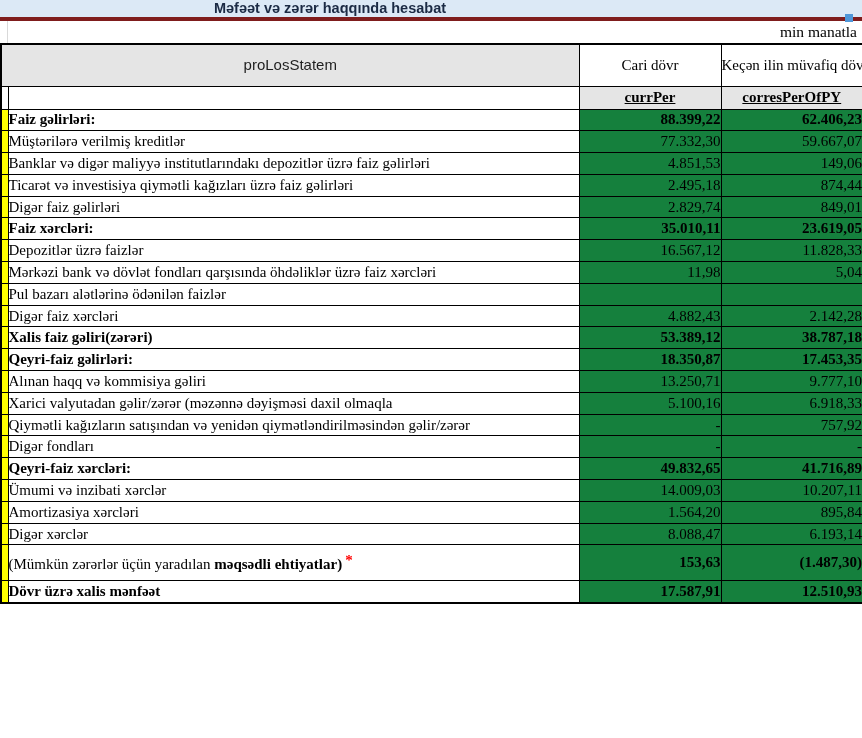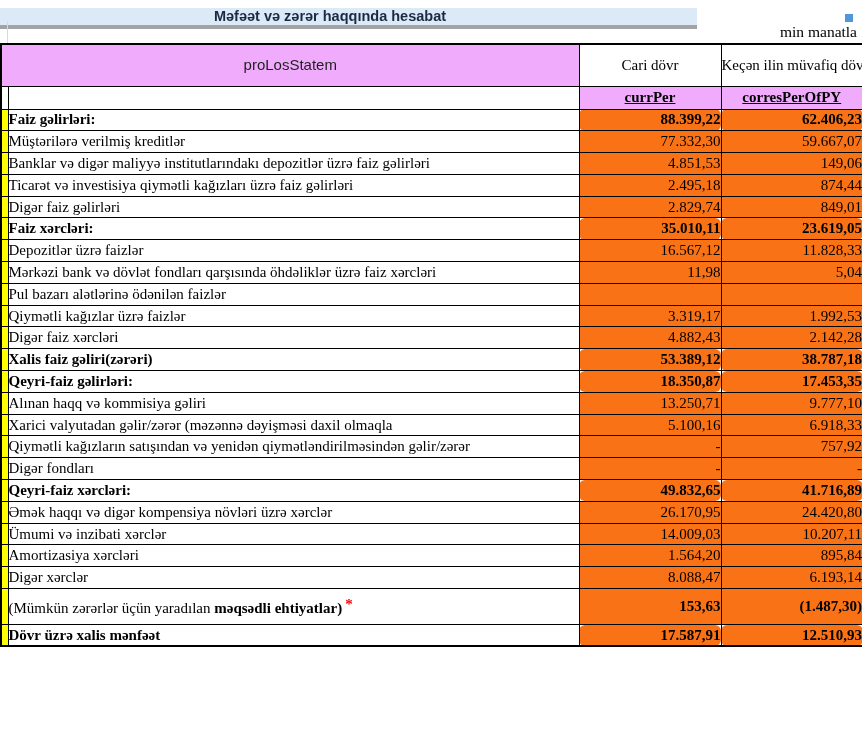--- a/index.html
+++ b/index.html
@@ -1,45 +1,45 @@
 <!DOCTYPE html>
 <html><head>
 <meta charset="utf-8">
 <style>
   html,body{margin:0;padding:0;background:#fff;}
   body{width:862px;height:738px;position:relative;font-family:"Liberation Serif","DejaVu Serif",serif;color:#000;}
 
   
-  .titlebar{position:absolute;left:0;top:8px;width:697px;height:17px;background:#dce9f6;border-bottom:4px solid #a3a3a3;}
+  .titlebar{position:absolute;left:0;top:0;width:862px;height:17px;background:#dce9f6;border-bottom:4px solid #7f1d1d;}
   .titlebar .ttl{display:block;width:660px;text-align:center;font-family:"Liberation Sans","DejaVu Sans",sans-serif;font-weight:bold;font-size:14.5px;line-height:17px;color:#1b2a44;}
   .handle{position:absolute;left:845px;top:14px;width:8px;height:8px;background:#4f97d9;}
 
   
   .noterow{position:absolute;left:0;top:21px;width:862px;height:40px;font-family:Liberation Serif, serif;}
   .noterow .note{position:absolute;right:5px;top:2px;font-size:15.5px;}
   .ghostline{position:absolute;left:7px;top:21px;width:1px;height:22px;background:#d9d9d9;}
 
   
   table.stmt{position:absolute;left:0;top:43px;border-collapse:collapse;table-layout:fixed;width:862px;border:2px solid #000;}
   table.stmt td{border:1px solid #000;overflow:hidden;white-space:nowrap;padding:0;font-size:15px;vertical-align:middle;}
   tr.h1{height:42px;}
   tr.h2{height:23px;text-decoration:underline;}
   tr.r{height:21.8px;}
   tr.tall{height:36px;}
-  td.ylw{background:#f0abfc;}
+  td.ylw{background:#e5e5e5;}
   td.mark{background:#ffff00;}
-  td.grn{background:#f97316;}
+  td.grn{background:#15803d;}
   td.lbl{background:#fff;padding-left:4px;text-align:left;}
   td.val{text-align:right;padding-right:7px;}
   td.ctr{text-align:center;}
   .prolos{font-family:"Liberation Sans","DejaVu Sans",sans-serif;font-size:15px;color:#1f1f1f;}
   .colhead{font-size:15.5px;line-height:1.1;}
   td.wrapok{white-space:normal;}
   .code{font-weight:bold;font-size:15.5px;}
-  tr.b td.lbl,tr.b td.val{font-weight:bold;border-radius:6px;}
+  tr.b td.lbl,tr.b td.val{font-weight:bold;}
   tr.lb td.lbl{font-weight:bold;}
   tr.vb td.val{font-weight:bold;}
   .bb{font-weight:bold;}
   sup.ast{color:#ff0000;font-weight:bold;font-size:15px;vertical-align:4px;padding-left:3px;}
 </style>
 </head>
 <body>
 
 <div class="titlebar">
   <span class="ttl">Məfəət və zərər haqqında hesabat</span>
@@ -119,26 +119,20 @@
     <td class="grn val">5,04</td>
   </tr>
   <tr class="r">
     <td class="mark"></td>
     <td class="lbl">Pul bazarı alətlərinə ödənilən faizlər</td>
     <td class="grn val"></td>
     <td class="grn val"></td>
   </tr>
   <tr class="r">
     <td class="mark"></td>
-    <td class="lbl">Qiymətli kağızlar üzrə faizlər</td>
-    <td class="grn val">3.319,17</td>
-    <td class="grn val">1.992,53</td>
-  </tr>
-  <tr class="r">
-    <td class="mark"></td>
     <td class="lbl">Digər faiz xərcləri</td>
     <td class="grn val">4.882,43</td>
     <td class="grn val">2.142,28</td>
   </tr>
   <tr class="r b">
     <td class="mark"></td>
     <td class="lbl">Xalis faiz gəliri(zərəri)</td>
     <td class="grn val">53.389,12</td>
     <td class="grn val">38.787,18</td>
   </tr>
@@ -173,26 +167,20 @@
     <td class="grn val">-</td>
   </tr>
   <tr class="r b">
     <td class="mark"></td>
     <td class="lbl">Qeyri-faiz xərcləri:</td>
     <td class="grn val">49.832,65</td>
     <td class="grn val">41.716,89</td>
   </tr>
   <tr class="r">
     <td class="mark"></td>
-    <td class="lbl">Əmək haqqı və digər kompensiya növləri üzrə xərclər</td>
-    <td class="grn val">26.170,95</td>
-    <td class="grn val">24.420,80</td>
-  </tr>
-  <tr class="r">
-    <td class="mark"></td>
     <td class="lbl">Ümumi və inzibati xərclər</td>
     <td class="grn val">14.009,03</td>
     <td class="grn val">10.207,11</td>
   </tr>
   <tr class="r">
     <td class="mark"></td>
     <td class="lbl">Amortizasiya xərcləri</td>
     <td class="grn val">1.564,20</td>
     <td class="grn val">895,84</td>
   </tr>

